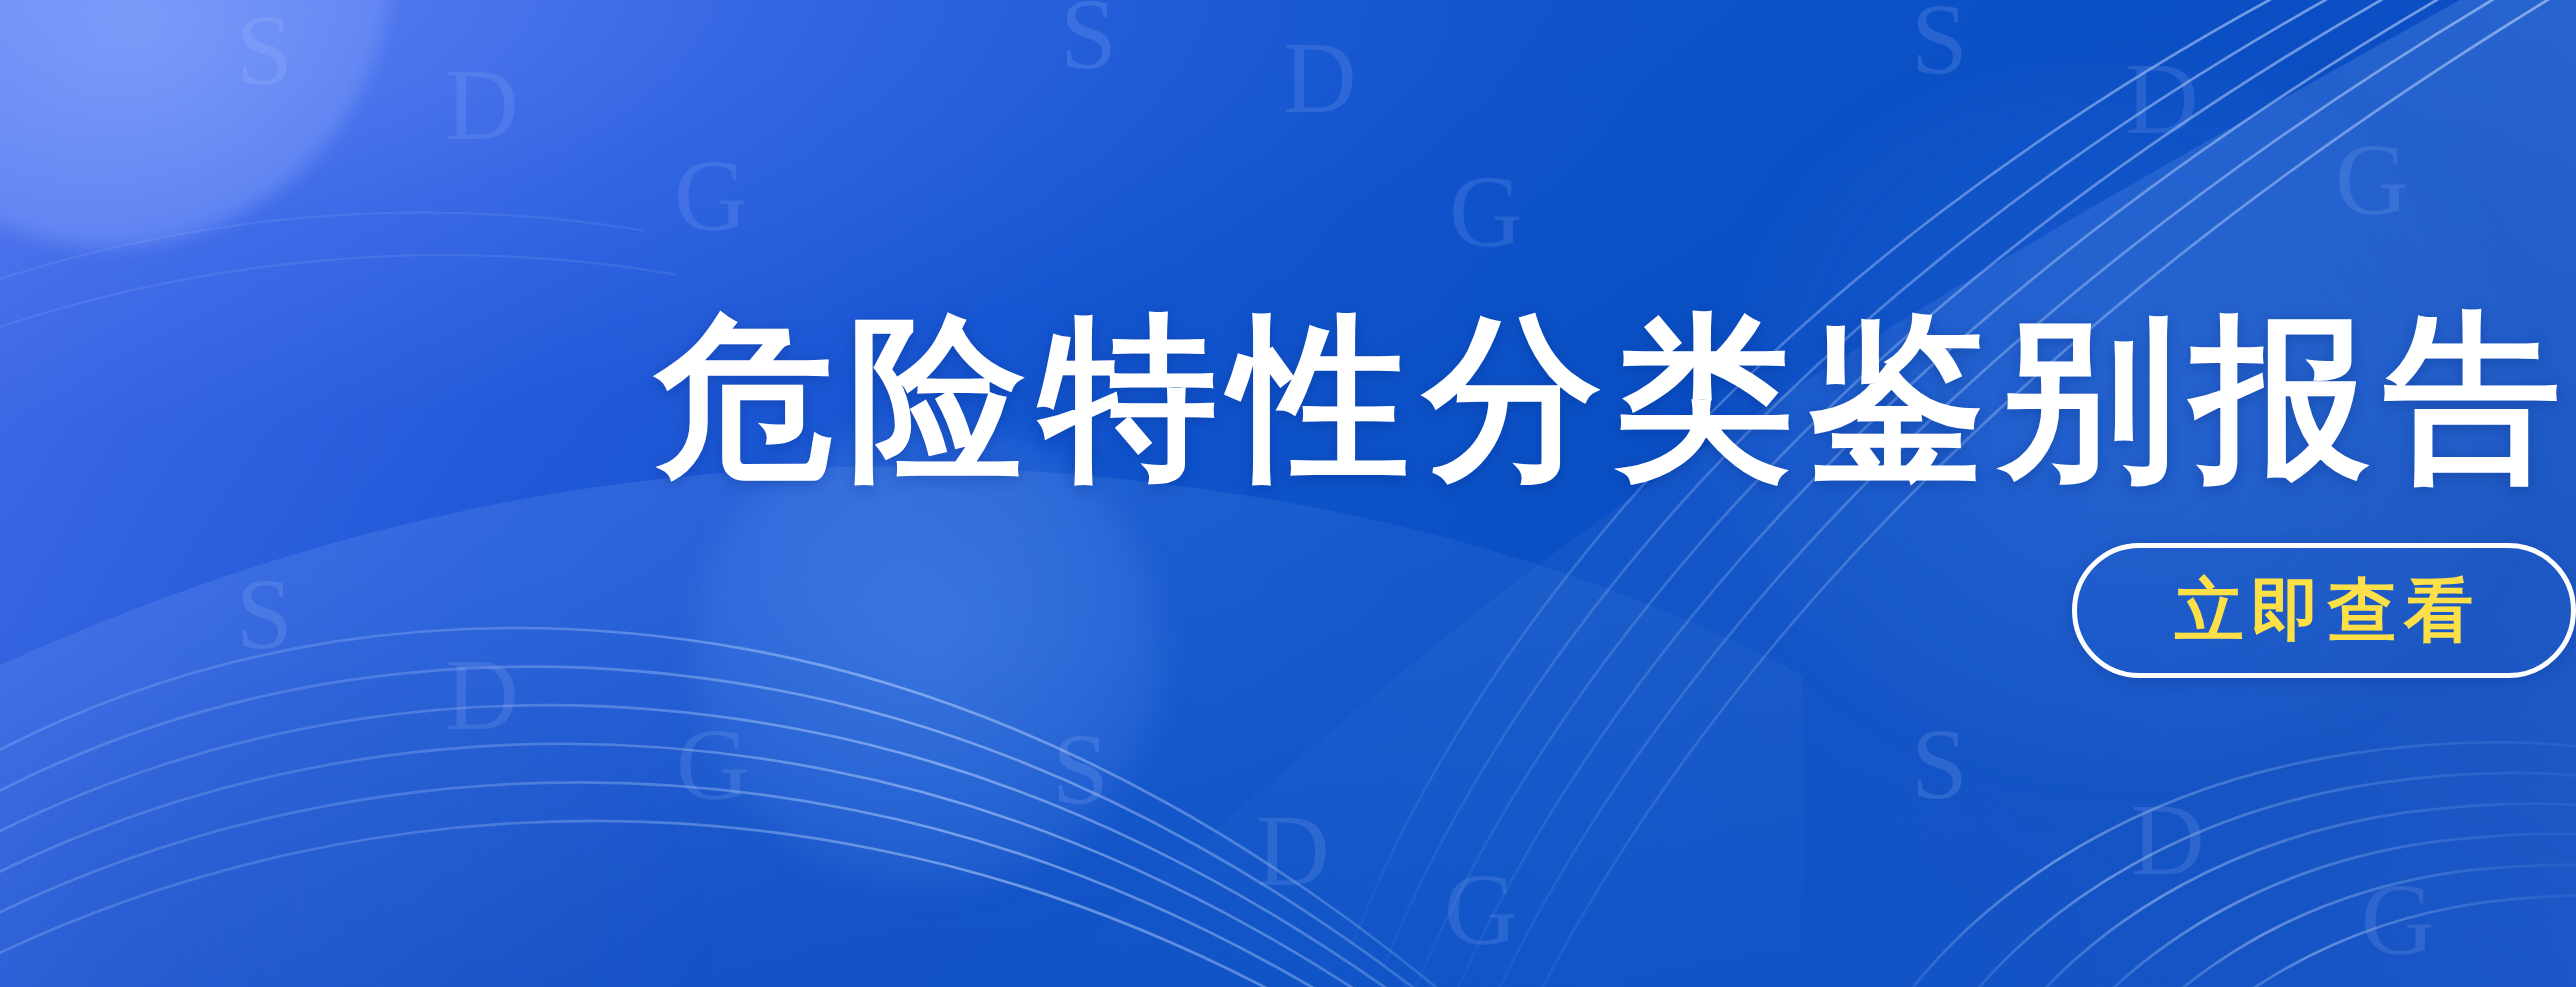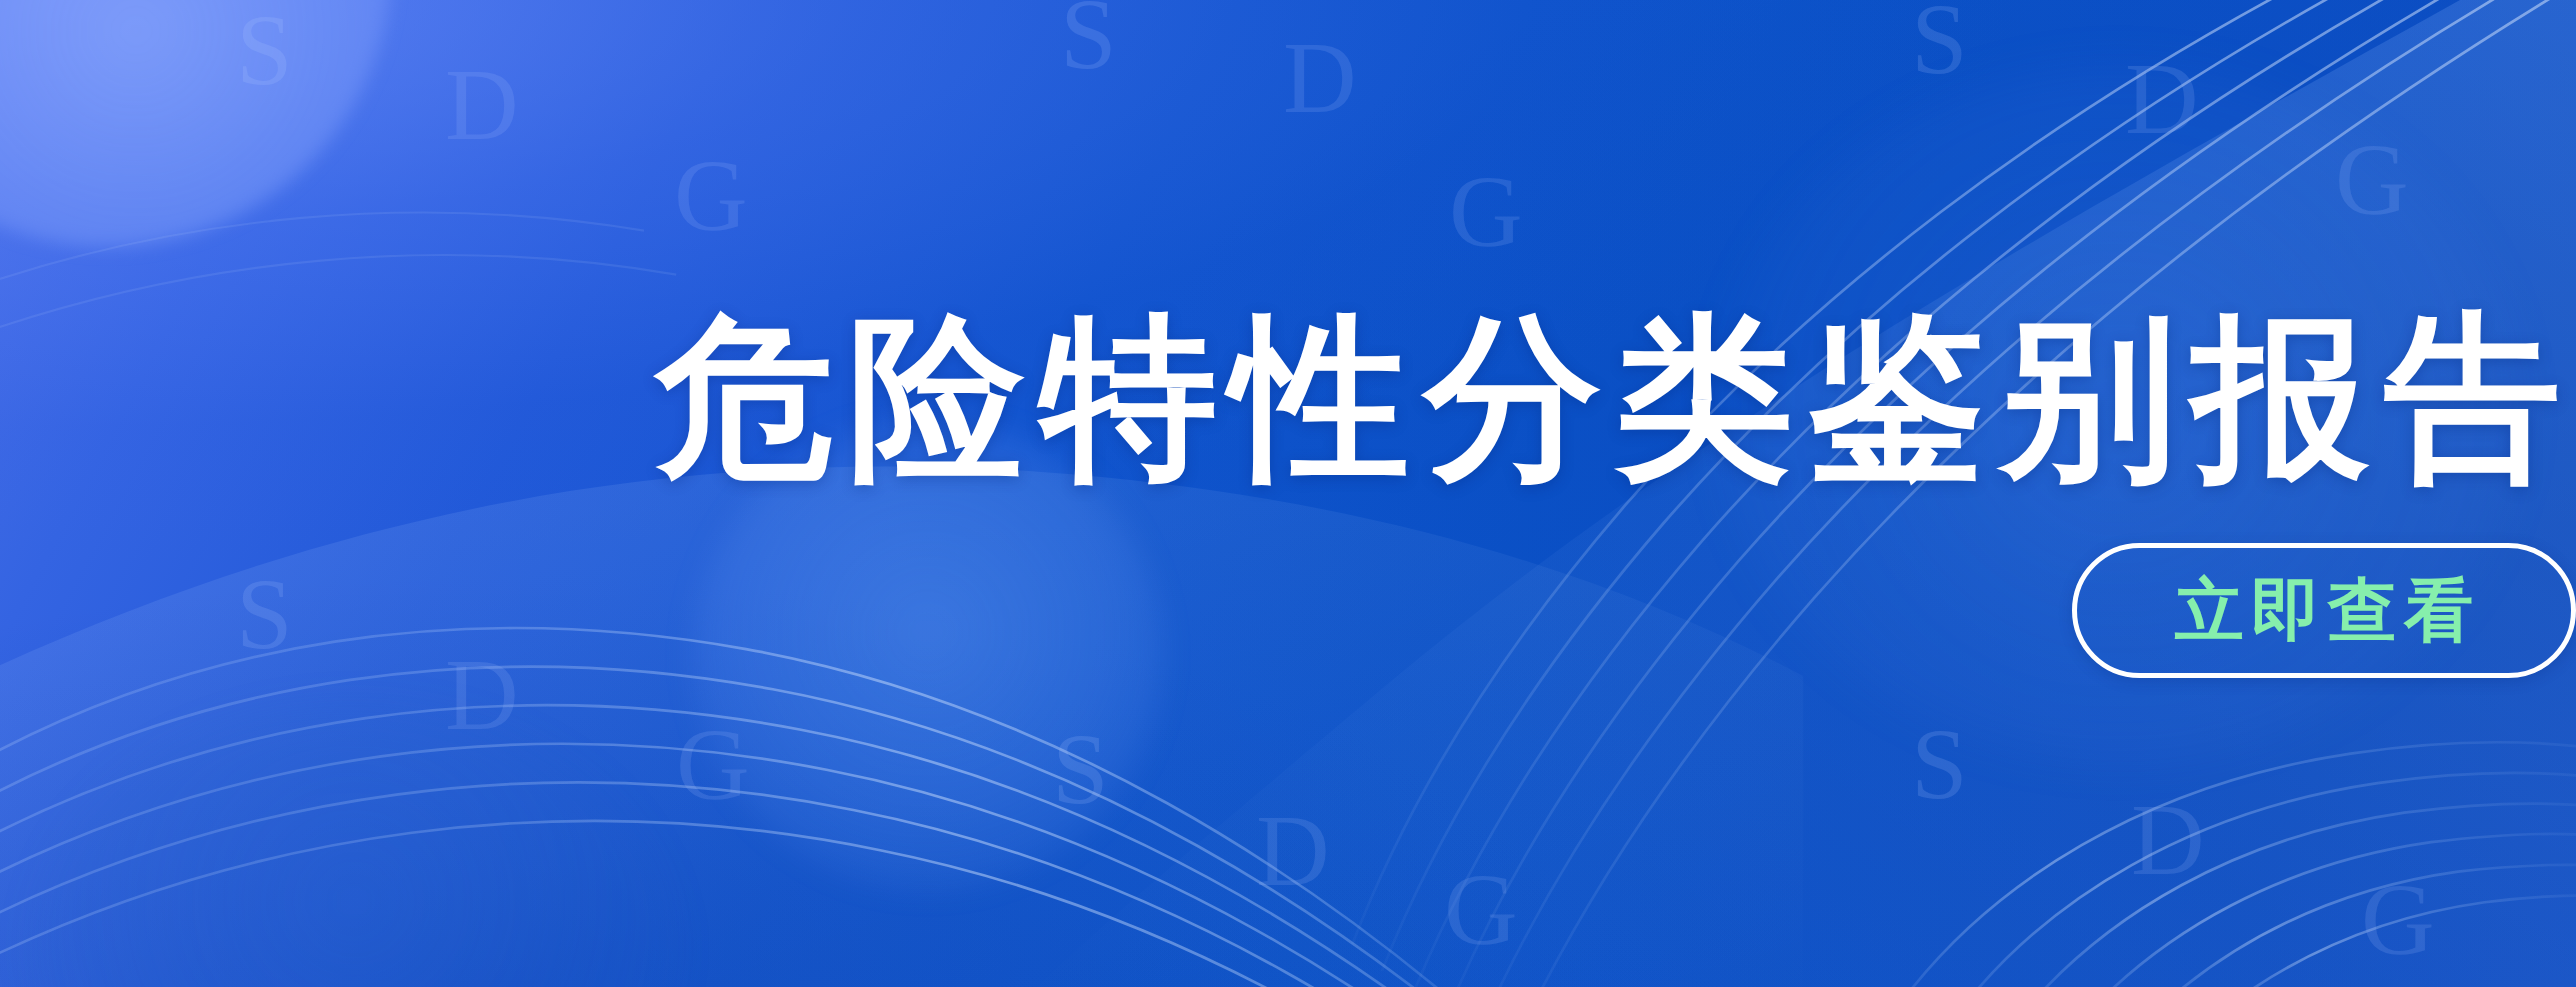--- a/index.html
+++ b/index.html
@@ -165,21 +165,21 @@
     box-sizing: border-box;
     width: 504px;
     height: 135px;
     border: 5.9px solid #ffffff;
     border-radius: 68px;
     background: transparent;
     cursor: pointer;
     box-shadow: 0 3.2px 14px rgba(4,38,120,0.22);
   }
   .cta-label {
-    color: #86efac;
+    color: #fde047;
     font-size: 69px;
     font-weight: 700;
     letter-spacing: 7.5px;
     text-indent: 7.5px;
     line-height: 1;
     white-space: nowrap;
     font-family: "Liberation Sans", "DejaVu Sans", sans-serif;
   }
 </style>
 </head>

